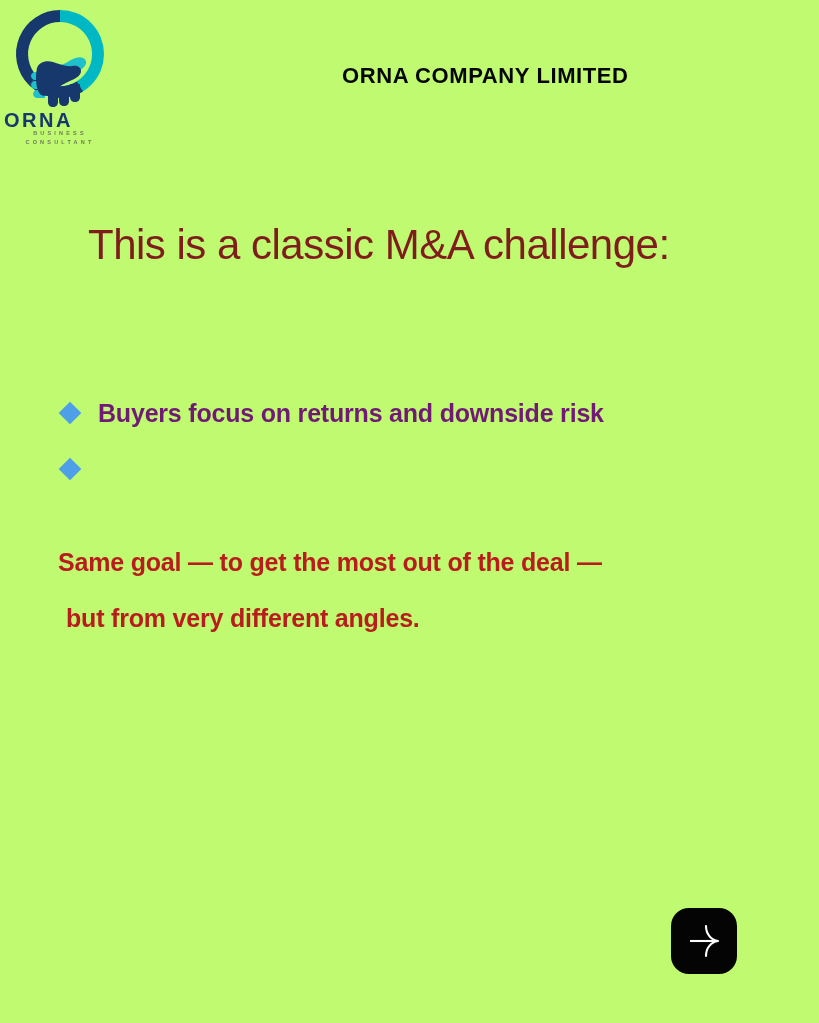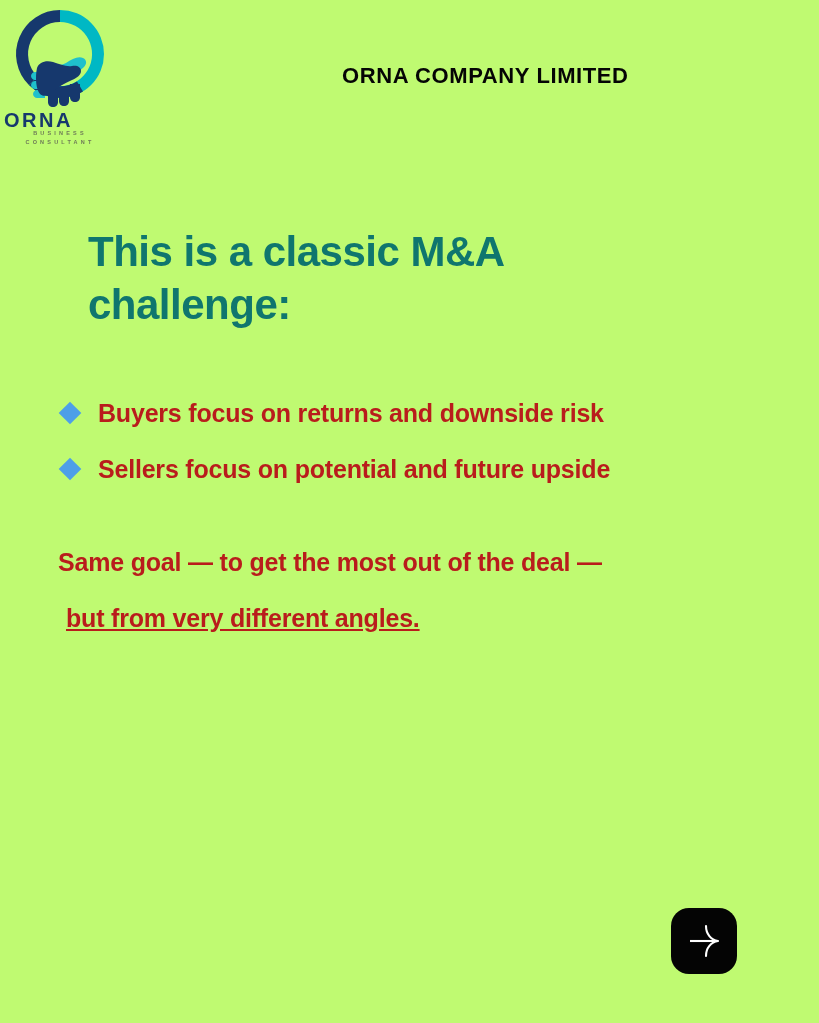--- a/index.html
+++ b/index.html
@@ -77,27 +77,27 @@
     font-weight:bold;
     letter-spacing:0.6px;
     color:#050505;
     white-space:nowrap;
   }
 
   
   #headline {
     position:absolute;
     left:88px;
-    top:226px;
+    top:219px;
     width:600px;
     font-size:42px;
-    font-weight:bold;
+    font-weight:normal;
     line-height:1.25;
     letter-spacing:-0.5px;
-    color:#0f766e;
+    color:#7f1d1d;
   }
 
   
   #bullet-list {
     position:absolute;
     left:62px;
     top:385px;
     width:740px;
     list-style:none;
   }
@@ -114,37 +114,37 @@
     height:16px;
     margin-right:20px;
     background:#4d9fe8;
     transform:rotate(45deg);
   }
 
   .bullet-text {
     font-size:25px;
     font-weight:bold;
     letter-spacing:-0.2px;
-    color:#b91c1c;
+    color:#701a75;
     white-space:nowrap;
   }
 
   
   #summary {
     position:absolute;
     left:58px;
     top:550px;
     width:720px;
     color:#b91c1c;
     font-size:25px;
     font-weight:bold;
     letter-spacing:-0.2px;
   }
   #summary-line-1 { line-height:1; margin-bottom:31px; }
-  #summary-line-2 { line-height:1; padding-left:8px;text-decoration:underline; }
+  #summary-line-2 { line-height:1; padding-left:8px; }
 
   
   #next-button {
     position:absolute;
     left:671px;
     top:908px;
     width:66px;
     height:66px;
     border:none;
     border-radius:18px;
@@ -208,21 +208,20 @@
 
   <ul id="bullet-list">
 
     <li class="bullet-row">
       <span class="bullet-diamond"></span>
       <span class="bullet-text">Buyers focus on returns and downside risk</span>
     </li>
 
     <li class="bullet-row">
       <span class="bullet-diamond"></span>
-      <span class="bullet-text">Sellers focus on potential and future upside</span>
     </li>
   </ul>
 
   <div id="summary">
     <div id="summary-line-1">Same goal —  to get the most out of the deal —</div>
     <div id="summary-line-2">but from very different angles.</div>
   </div>
 
   <button id="next-button" aria-label="Next">
     <span>

